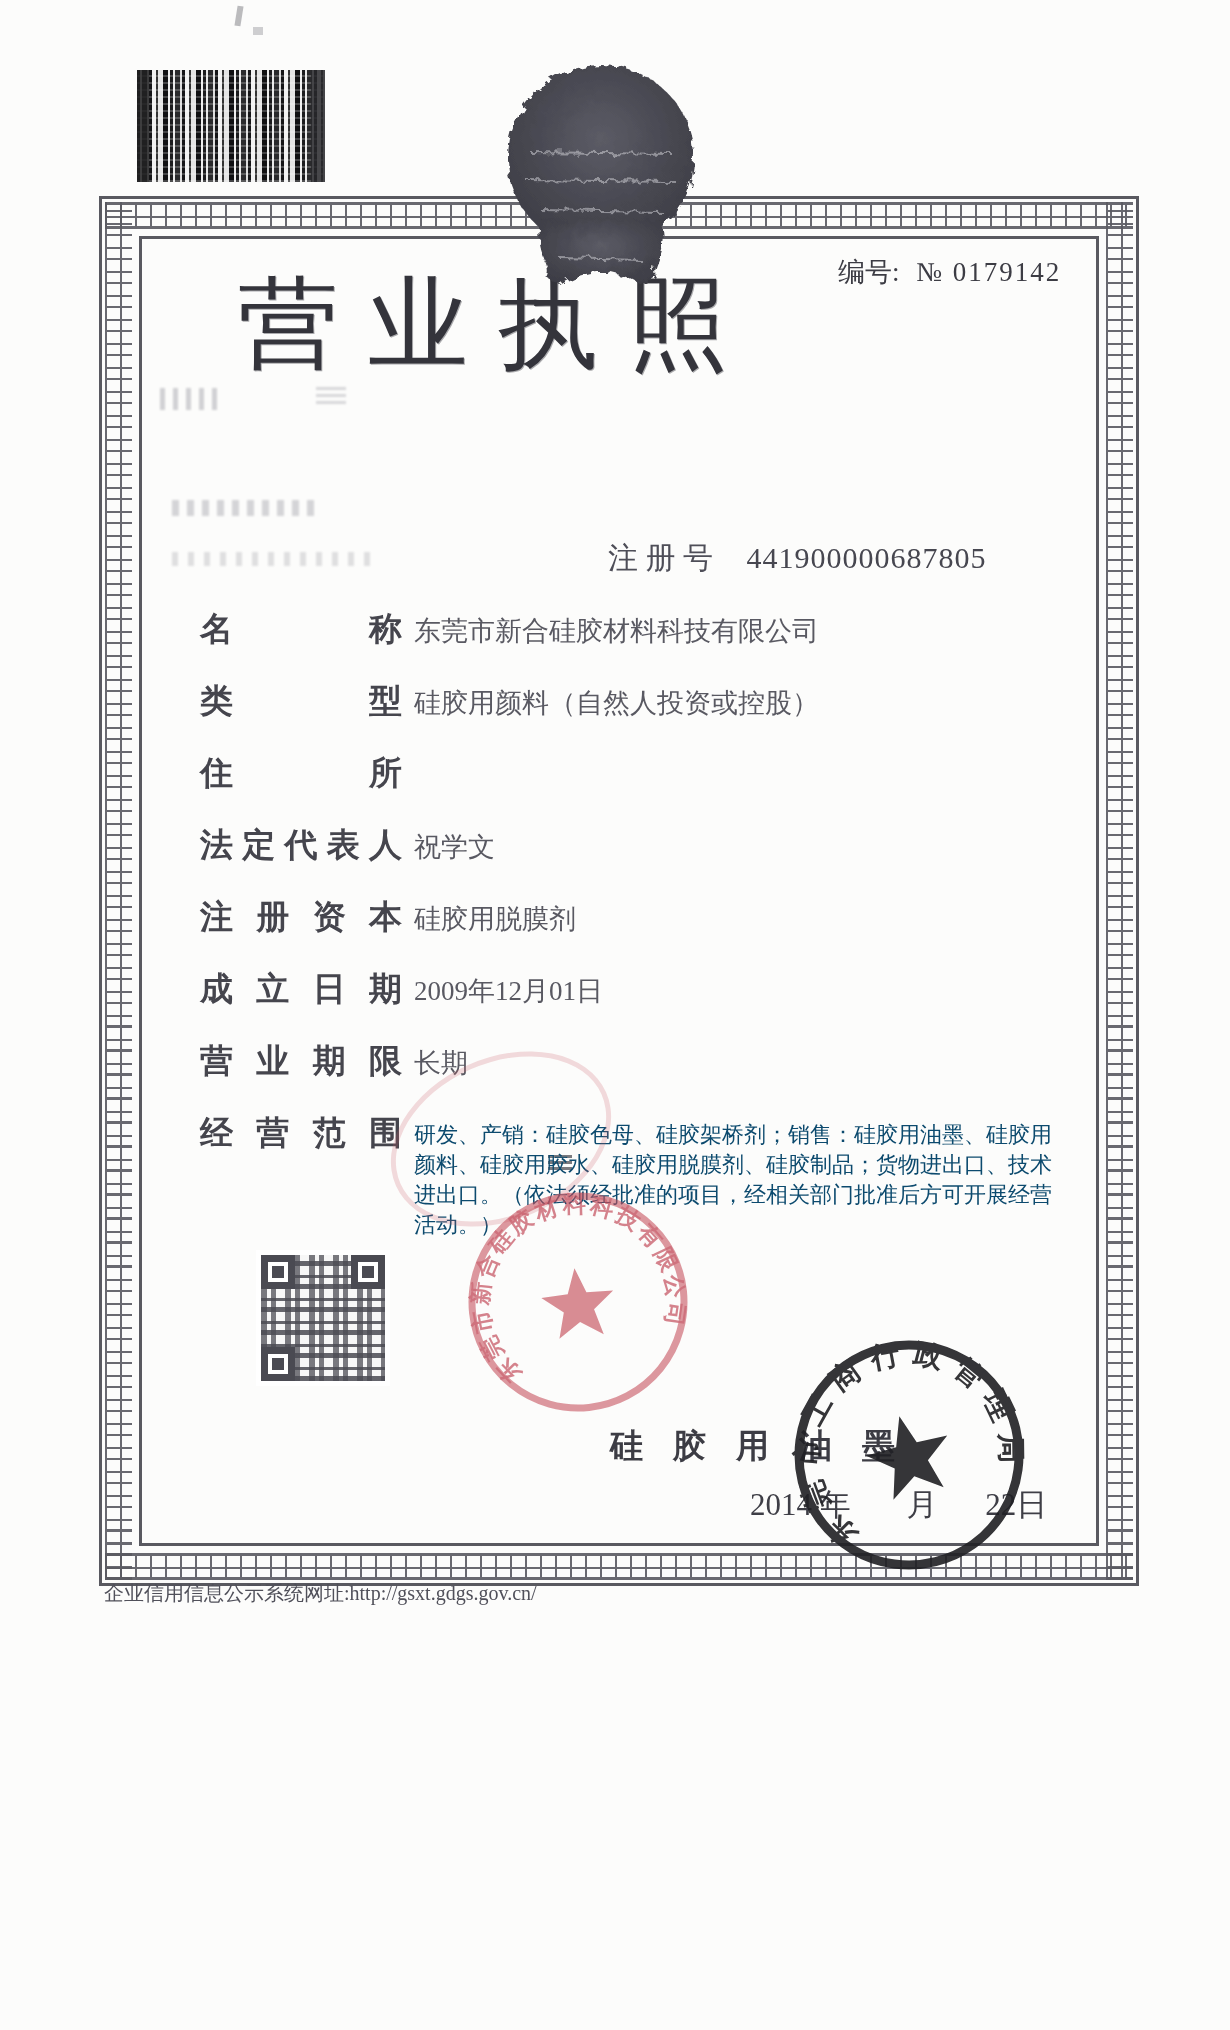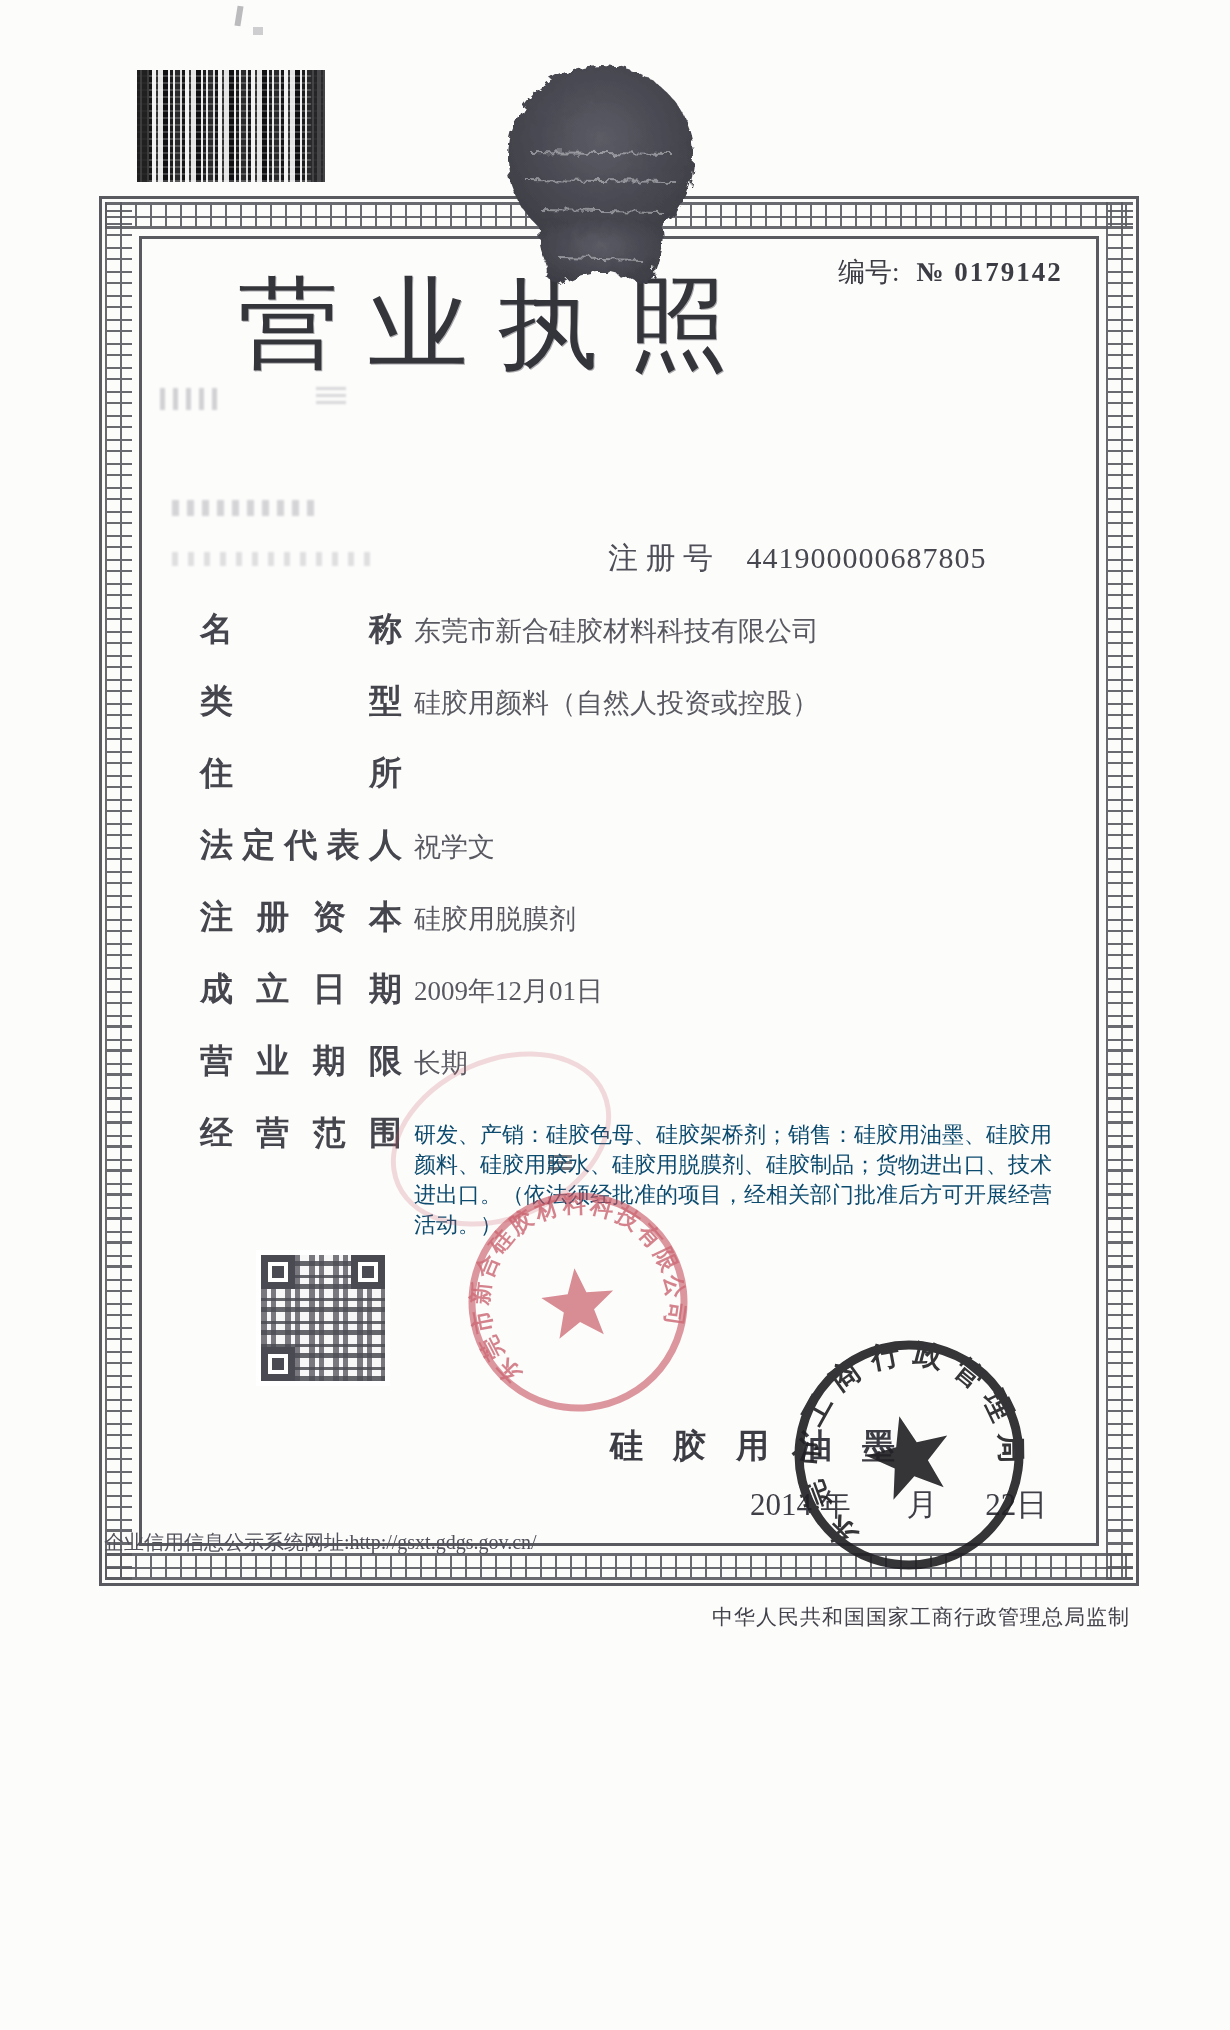--- a/index.html
+++ b/index.html
@@ -53,21 +53,21 @@
       repeating-linear-gradient(0deg, var(--c) 0 2.5px, transparent 2.5px 11px, var(--c) 11px 13.5px, transparent 13.5px 24px);
     opacity:.9; }
   .band-top   { left:3px; right:3px; top:3px;    height:27px; }
   .band-bottom{ left:3px; right:3px; bottom:3px; height:27px; }
   .band-left  { top:3px; bottom:3px; left:3px;   width:27px; }
   .band-right { top:3px; bottom:3px; right:3px;  width:27px; }
   .frame-inner { position:absolute; inset:37px; border:3px solid #595960; }
 
   
   .serial { left:838px; top:254px; font-size:27px; color:#3c3c44; z-index:3; white-space:nowrap; }
-  .serial .no { font-weight:bold; margin-left:10px; letter-spacing:2px; }
+  .serial .no { font-weight:normal; margin-left:10px; letter-spacing:2px; }
   .title { left:238px; top:258px; font-size:100px; font-weight:normal;
     letter-spacing:30px; color:#34343b; z-index:3; white-space:nowrap;
     text-shadow:1px 1px 0 rgba(70,70,78,.45); }
   .reg-line { left:608px; top:538px; font-size:30px; color:#4e4e58; z-index:3; white-space:nowrap; }
   .reg-line .no { margin-left:26px; letter-spacing:1px; color:#474750;text-align:center; }
 
   
   .fields { left:200px; top:606px; width:906px; z-index:3; }
   .field-row { display:flex; align-items:flex-start; margin-bottom:26px; }
   .field-label { width:202px; min-width:202px; display:flex; justify-content:space-between;
@@ -89,21 +89,21 @@
   .ghost-stamp { left:386px; top:1058px; width:230px; height:162px; border:5px solid rgba(205,95,105,.22);
     border-radius:50%; transform:rotate(-24deg); z-index:4; }
   .seal-red { left:462px; top:1186px; width:232px; height:232px; z-index:5; transform:rotate(-6deg); opacity:.82; }
   .seal-black { left:790px; top:1336px; width:238px; height:238px; z-index:6; transform:rotate(-14deg); opacity:.9; }
   .registrar-line { left:610px; top:1424px; font-size:33px; font-weight:600; letter-spacing:30px;
     color:#3c3c44; z-index:3; white-space:nowrap; }
   .date-line { left:750px; top:1484px; font-size:31px; color:#3e3e46; z-index:3; white-space:nowrap; }
   .date-line .m { margin-left:48px; } .date-line .d { margin-left:40px; }
 
   
-  .footer-left { left:104px; top:1529px; font-size:20px; color:#50505a; z-index:3; white-space:nowrap; }
+  .footer-left { left:104px; top:1580px; font-size:20px; color:#50505a; z-index:3; white-space:nowrap; }
   .footer-right { left:712px; top:1603px; font-size:21px; color:#43434c; letter-spacing:1px; z-index:3; white-space:nowrap; }
 </style>
 </head>
 <body>
 
 <div class="page">
 
   <div class="abs speck1"></div>
   <div class="abs speck2"></div>
   <div class="abs smudge0"></div>
@@ -266,15 +266,14 @@
       <path id="arcBlk" d="M 66.2,194.4 A 92,92 0 1 1 171.8,194.4" fill="none"></path>
     </defs>
     <circle cx="119" cy="119" r="110" fill="none" stroke="#202024" stroke-width="9"></circle>
     <polygon points="119,79 129.6,108.4 160.8,109.4 136.1,128.6 144.9,158.6 119,141 93.1,158.6 101.9,128.6 77.2,109.4 108.4,108.4" fill="#202024"></polygon>
     <text font-size="29" letter-spacing="11" fill="#202024" font-weight="bold">
       <textPath href="#arcBlk" startOffset="18">东莞市工商行政管理局</textPath>
     </text>
   </svg>
 
   <div class="abs footer-left">企业信用信息公示系统网址:http://gsxt.gdgs.gov.cn/</div>
-  <div class="abs footer-right">中华人民共和国国家工商行政管理总局监制</div>
 
 </div>
 
 </body></html>

